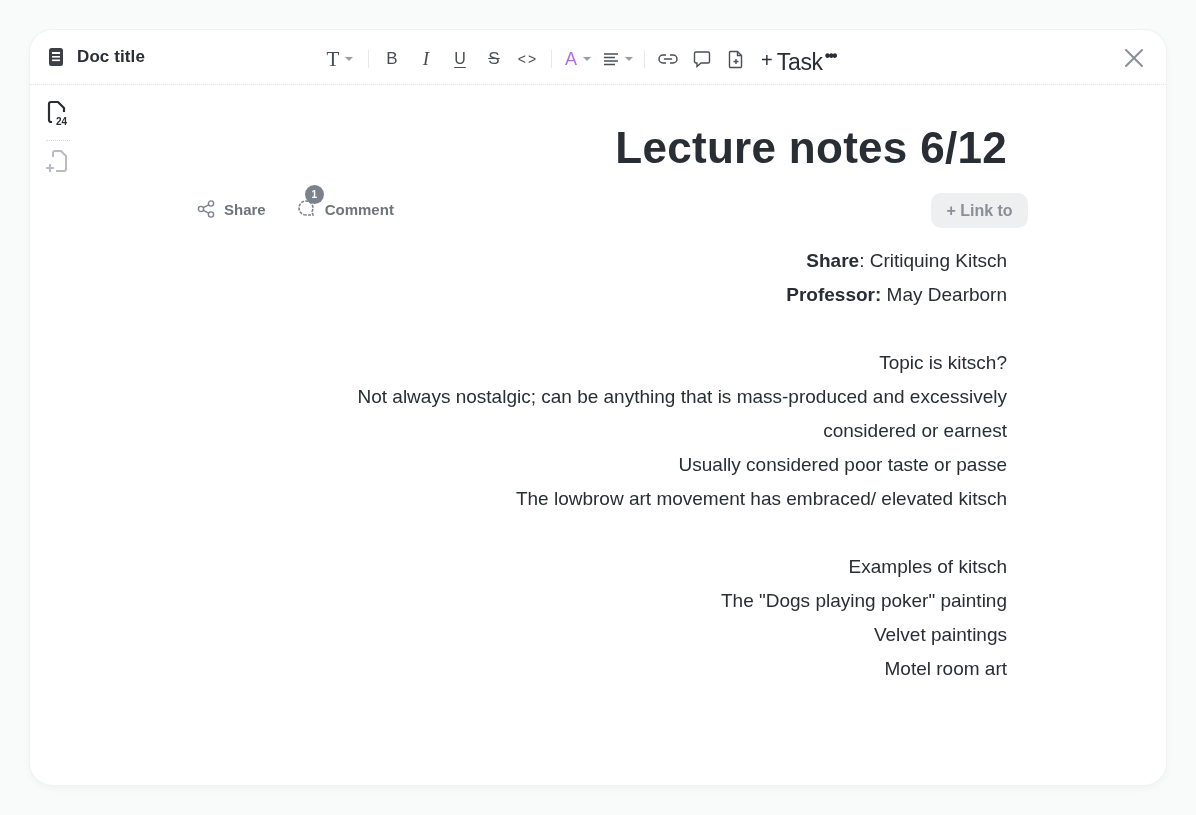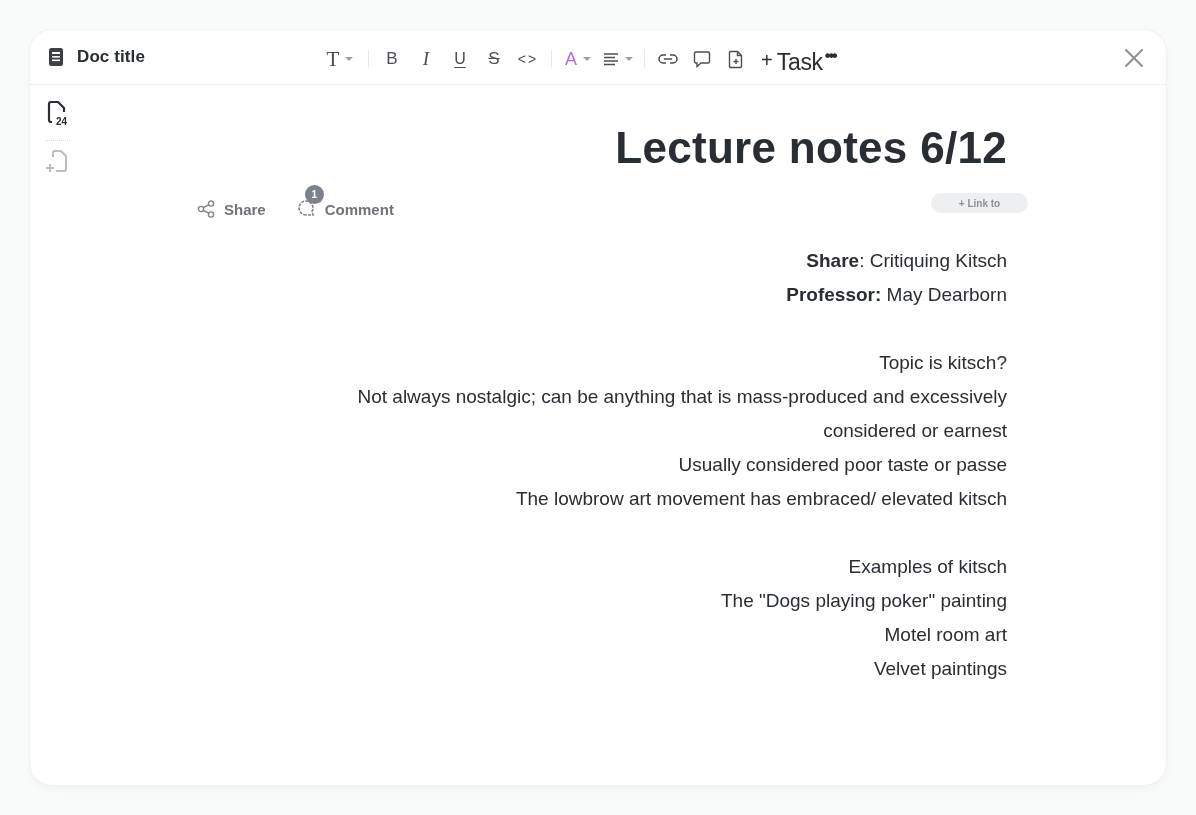--- a/index.html
+++ b/index.html
@@ -35,21 +35,21 @@
   .sidebar { position:absolute; left:14px; top:70px; width:30px; }
   .side-icon { width:26px; height:30px; position:relative; cursor:pointer;text-align:right; }
   .side-sep { width:24px; border-top:1px dotted #d8dbe0; margin:10px 0 8px 2px; }
   .page-count { position:absolute; left:12px; top:16px; font-size:10px; font-weight:bold; color:#292d34; }
   .content { position:absolute; left:167px; top:90px; width:810px;text-align:right; }
   .page-title { font-size:44px; font-weight:bold; color:#292d34; margin:0; line-height:56px; letter-spacing:0.3px; }
   .meta-row { position:relative; height:34px; margin-top:16px; display:flex; align-items:center; }
   .meta-item { display:flex; align-items:center; gap:9px; font-size:15px; color:#6f737a; cursor:pointer; margin-right:30px; }
   .comment-wrap { position:relative; }
   .badge { position:absolute; left:9px; top:-14px; width:19px; height:19px; border-radius:50%; background:#7c828d; color:#fff; font-size:10px; font-weight:bold; display:flex; align-items:center; justify-content:center; }
-  .link-btn { position:absolute; right:-21px; top:1px; width:97px; height:20px; border-radius:10px; background:#eeeff1; color:#8a8e95; font-size:10px; font-weight:bold; display:flex; align-items:center; justify-content:center; cursor:pointer; }
+  .link-btn { position:absolute; right:-21px; top:1px; width:97px; height:35px; border-radius:10px; background:#eeeff1; color:#8a8e95; font-size:16px; font-weight:bold; display:flex; align-items:center; justify-content:center; cursor:pointer; }
   .body-text { margin-top:18px; font-size:19px; color:#292d34; }
   .line { height:34px; line-height:34px; white-space:nowrap; }
   .line b { font-weight:bold; }
   .blank { height:34px; }
 </style>
 </head>
 <body>
 
 <div class="window">
 
@@ -201,17 +201,17 @@
       <div class="line"><b>Professor:</b><span style="white-space:pre;"> May Dearborn</span></div>
       <div class="blank"></div>
       <div class="line">Topic is kitsch?</div>
       <div class="line">Not always nostalgic; can be anything that is mass-produced and excessively</div>
       <div class="line">considered or earnest</div>
       <div class="line">Usually considered poor taste or passe</div>
       <div class="line">The lowbrow art movement has embraced/ elevated kitsch</div>
       <div class="blank"></div>
       <div class="line">Examples of kitsch</div>
       <div class="line">The "Dogs playing poker" painting</div>
+      <div class="line">Velvet paintings</div>
       <div class="line">Motel room art</div>
-      <div class="line">Velvet paintings</div>
     </div>
   </div>
 </div>
 
 </body></html>

